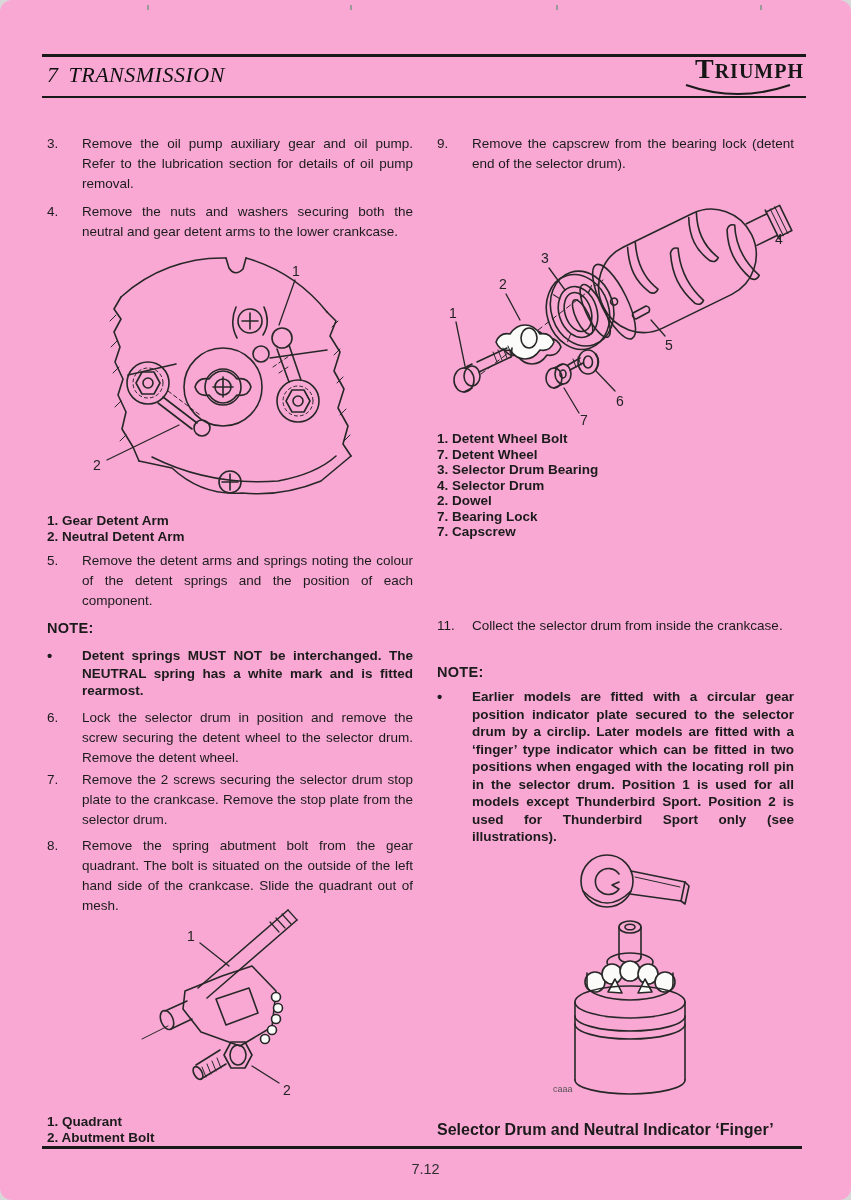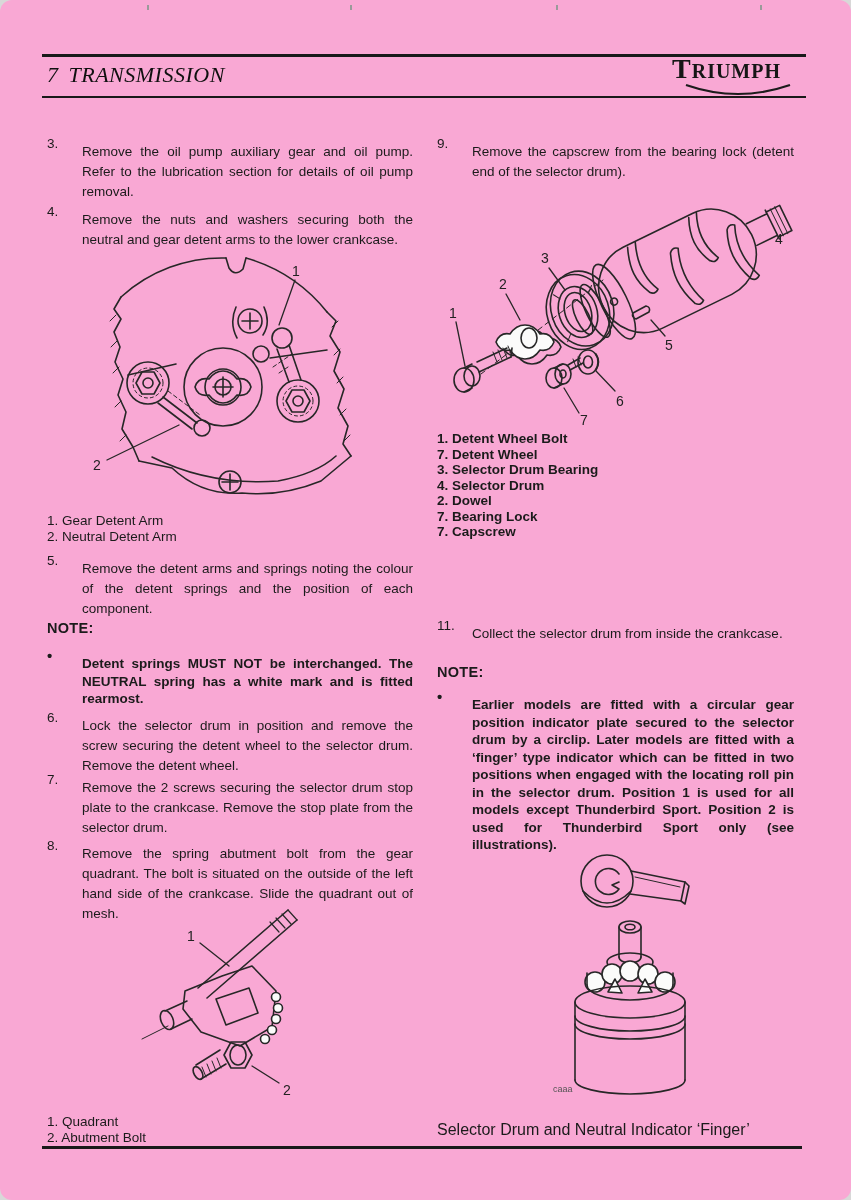--- a/index.html
+++ b/index.html
@@ -3,33 +3,33 @@
 <meta charset="utf-8">
 <style>
   html,body{margin:0;padding:0;background:#d8d8d8;}
   .page{position:relative;width:851px;height:1200px;background:#f9a8d4;margin:0 auto;
         font-family:"Liberation Sans",sans-serif;color:#1b1b1b;overflow:hidden;border-radius:12px;}
   .rule{position:absolute;background:#191919;}
   .tick{position:absolute;top:5px;width:2px;height:5px;background:#9a9a9a;}
   .chapter{position:absolute;left:47px;top:62px;font-family:"Liberation Serif",serif;
            font-style:italic;font-size:22px;color:#101010;letter-spacing:.5px;}
   .chapter .ch-num{margin-right:10px;}
-  .logo{position:absolute;left:672px;top:57px;width:132px;text-align:left;}
+  .logo{position:absolute;left:672px;top:57px;width:132px;text-align:right;}
   .logo-text{display:block;font-family:"Liberation Serif",serif;font-weight:bold;
              font-size:20px;letter-spacing:1px;color:#161616;line-height:24px;}
   .logo-text::first-letter{font-size:28px;}
   .step{position:absolute;font-size:13.5px;line-height:20px;}
   .col-l{left:47px;width:366px;}
   .col-r{left:437px;width:357px;}
   .step .num{position:absolute;left:0;top:0;}
-  .step .txt{display:block;margin-left:35px;text-align:justify;margin-top:8px;}
+  .step .txt{display:block;margin-left:35px;text-align:justify;}
   .note-title{position:absolute;font-weight:bold;font-size:14.5px;letter-spacing:.3px;text-align:right;}
   .note{position:absolute;font-size:13.5px;line-height:17.5px;font-weight:bold;}
   .note .num{font-size:15px;}
-  .cap{position:absolute;font-weight:normal;font-size:13.5px;line-height:16px;}
+  .cap{position:absolute;font-weight:bold;font-size:13.5px;line-height:16px;}
   .parts{position:absolute;left:437px;top:431px;font-weight:bold;font-size:13.5px;line-height:15.5px;}
   .figure{position:absolute;}
   .figure svg text{font-family:"Liberation Sans",sans-serif;font-size:14px;fill:#222;}
   .fig-code{font-size:9px !important;fill:#555 !important;}
   .pagenum{position:absolute;left:0;right:0;top:1161px;text-align:center;font-size:14.5px;color:#2e2e2e;}
   .cap-right{left:437px;top:1122px;width:357px;font-size:16px;}
 </style>
 </head>
 <body>
 
@@ -279,14 +279,15 @@
         <path d="M 30 235 A 55 14 0 0 0 140 235"></path>
         <path d="M 30 171 A 55 15 0 0 0 140 171 M 30 179 A 55 15 0 0 0 140 179"></path>
       </g>
       <text x="8" y="247" class="fig-code">caaa</text>
     </svg>
   </div>
 
   <div class="cap cap-right">Selector Drum and Neutral Indicator ‘Finger’</div>
 
   <div class="rule" style="left:42px;top:1146px;width:760px;height:3px"></div>
+  <div class="pagenum">7.12</div>
 
 </div>
 
 </body></html>

